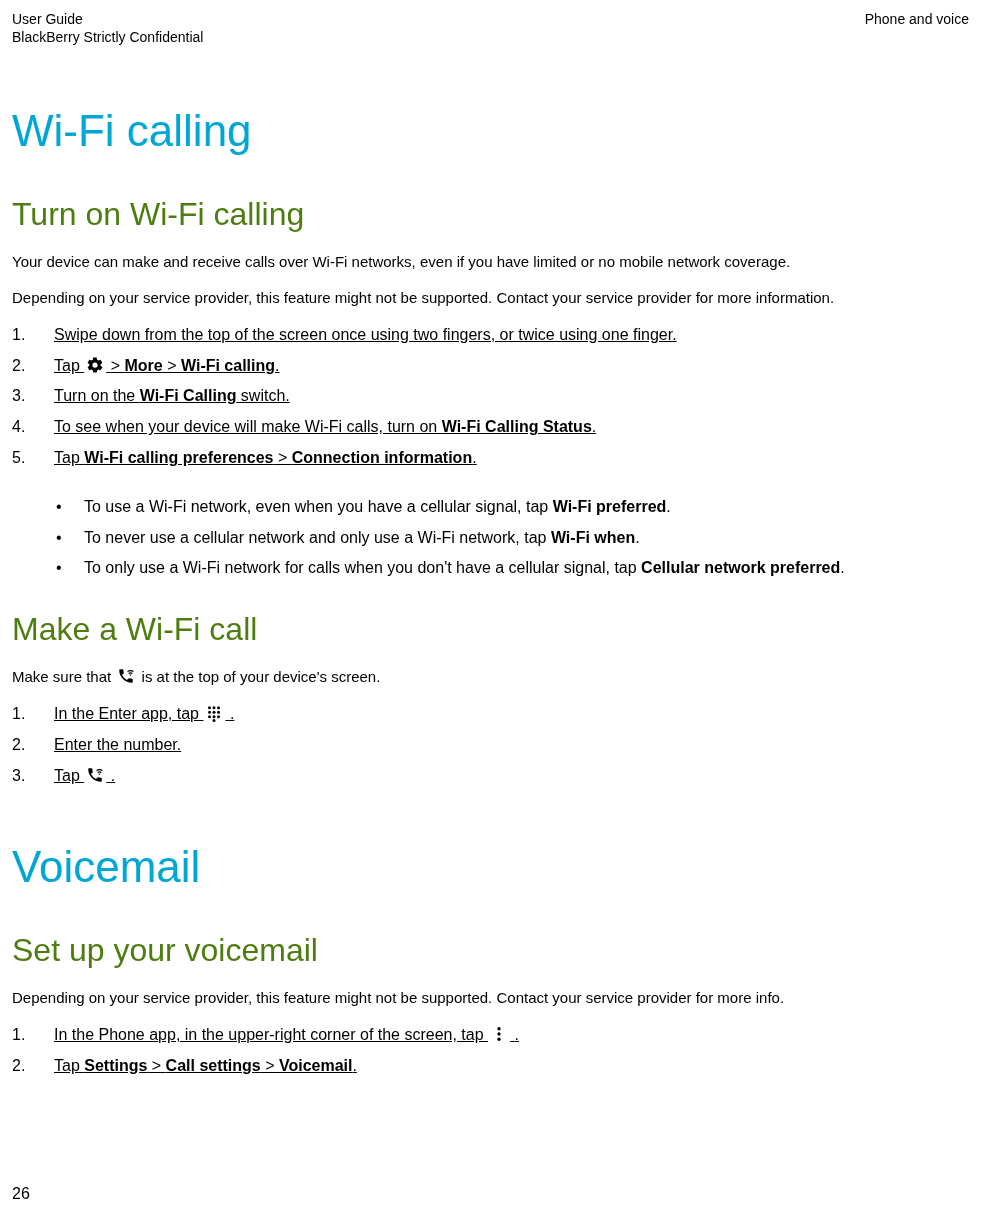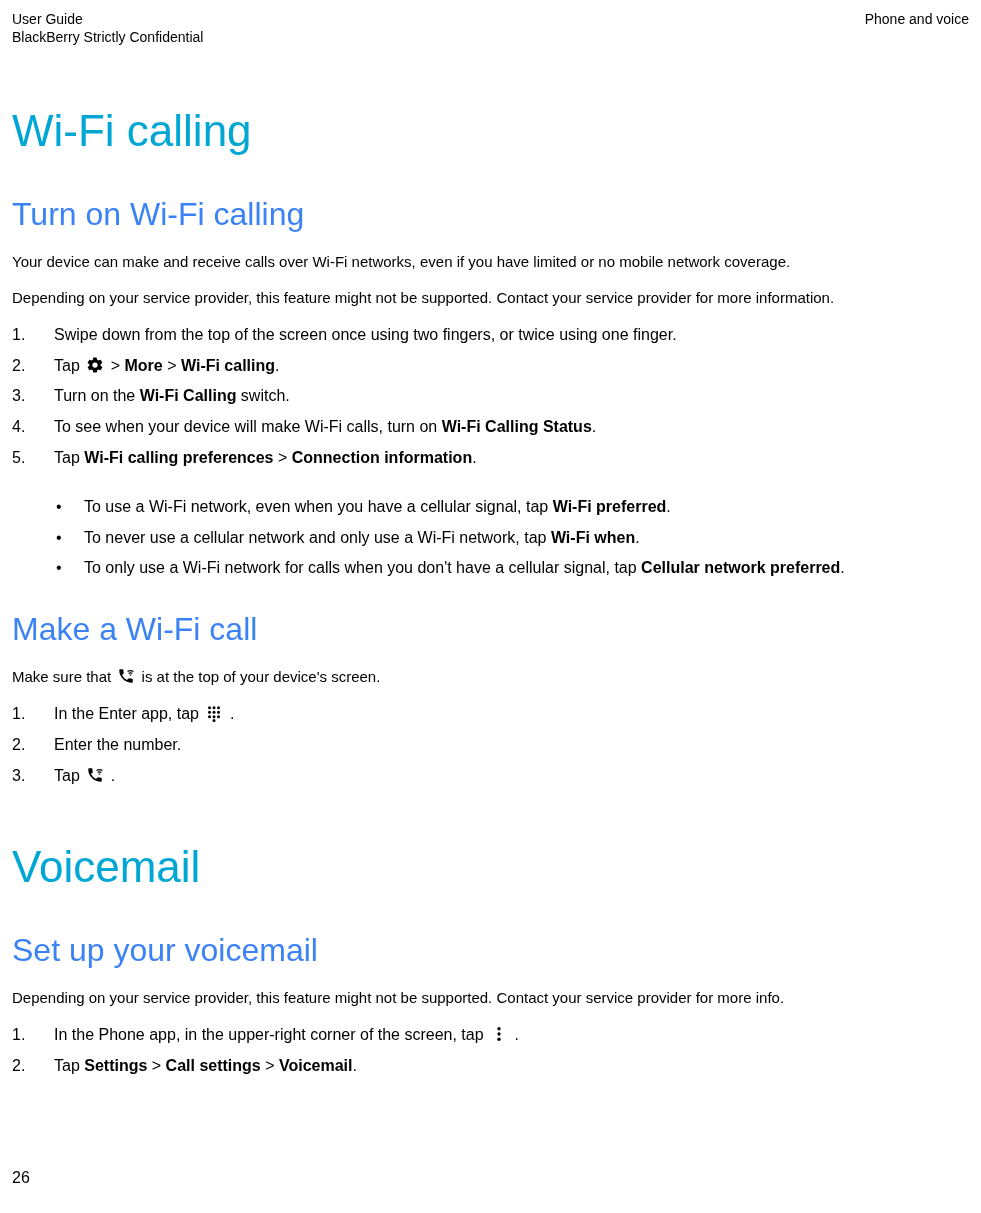--- a/index.html
+++ b/index.html
@@ -22,35 +22,36 @@
   }
   .header-left { text-align: left; }
   .header-right { text-align: right; }
   h1.primary {
     color: #00A7D4;
     font-weight: 300;
     font-size: 44px;
     margin-bottom: 40px;
   }
   h2.section {
-    color: #3b82f6;
+    color: #4d7c0f;
     font-weight: 300;
     font-size: 32px;
     margin-bottom: 18px;
     margin-top: 16px;
   }
   p.body {
     font-size: 15px;
     line-height: 1.45;
     margin-bottom: 14px;
   }
   ol.numbered {
     list-style: none;
     counter-reset: item;
     margin-bottom: 14px;
+    text-decoration: underline;
   }
   ol.numbered > li {
     counter-increment: item;
     font-size: 16px;
     line-height: 1.55;
     padding-left: 42px;
     position: relative;
     margin-bottom: 6px;
   }
   ol.numbered > li::before {
@@ -82,21 +83,21 @@
     display: inline-block;
     width: 18px;
     height: 18px;
     vertical-align: -3px;
     margin: 0 2px;
   }
   .spacer-large { height: 40px; }
   .page-number {
     position: absolute;
     left: 12px;
-    bottom: 26px;
+    bottom: 10px;
     font-size: 16px;
   }
 </style>
 </head>
 <body>
 
 <div class="header">
   <div class="header-left">
     <div>User Guide</div>
     <div>BlackBerry Strictly Confidential</div>

